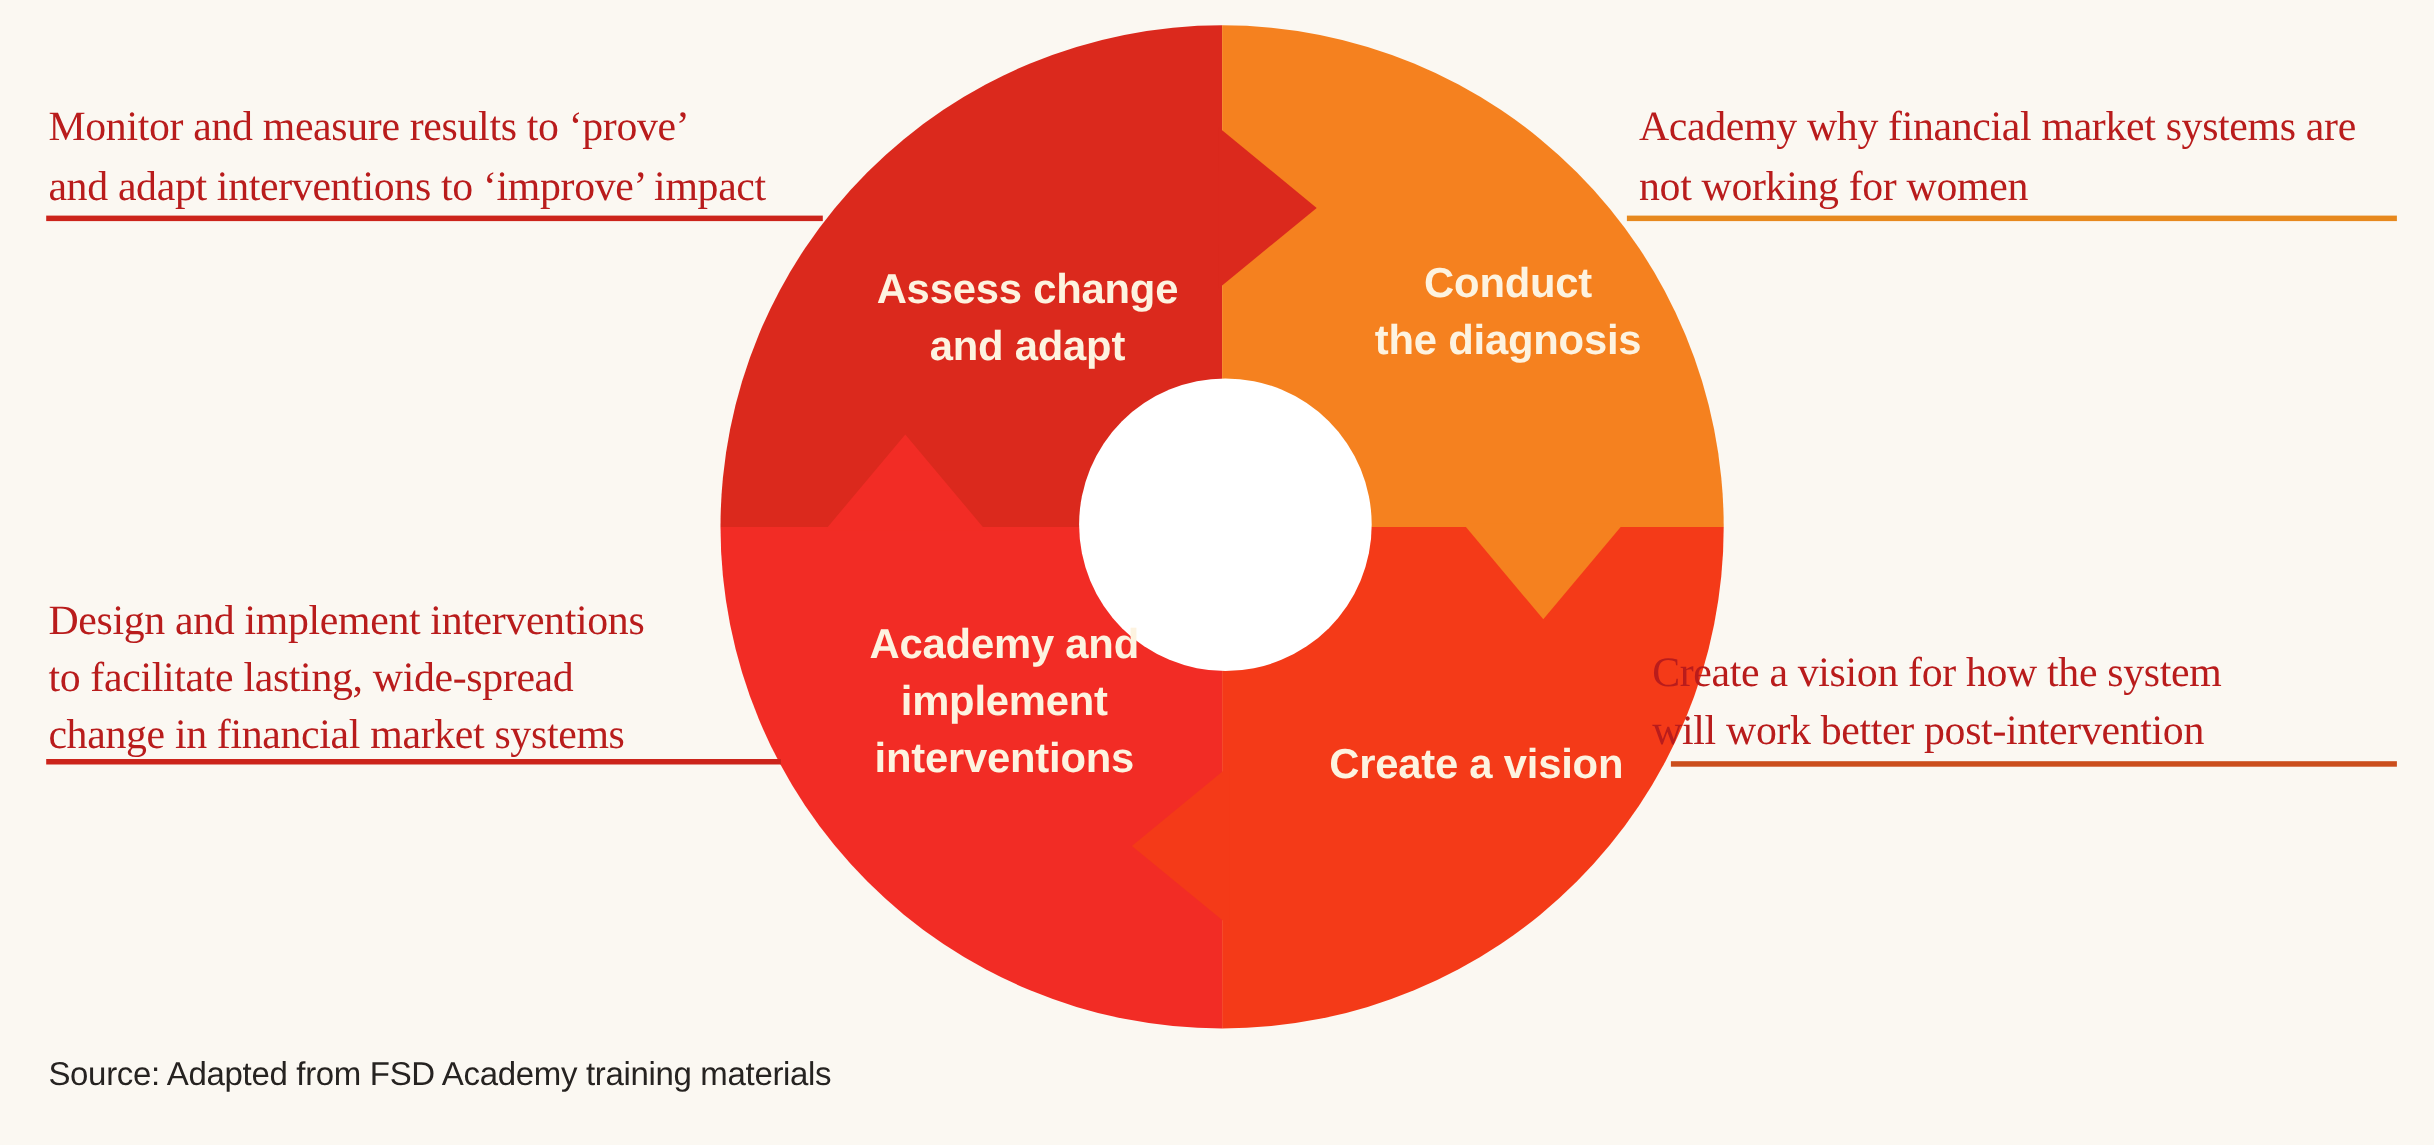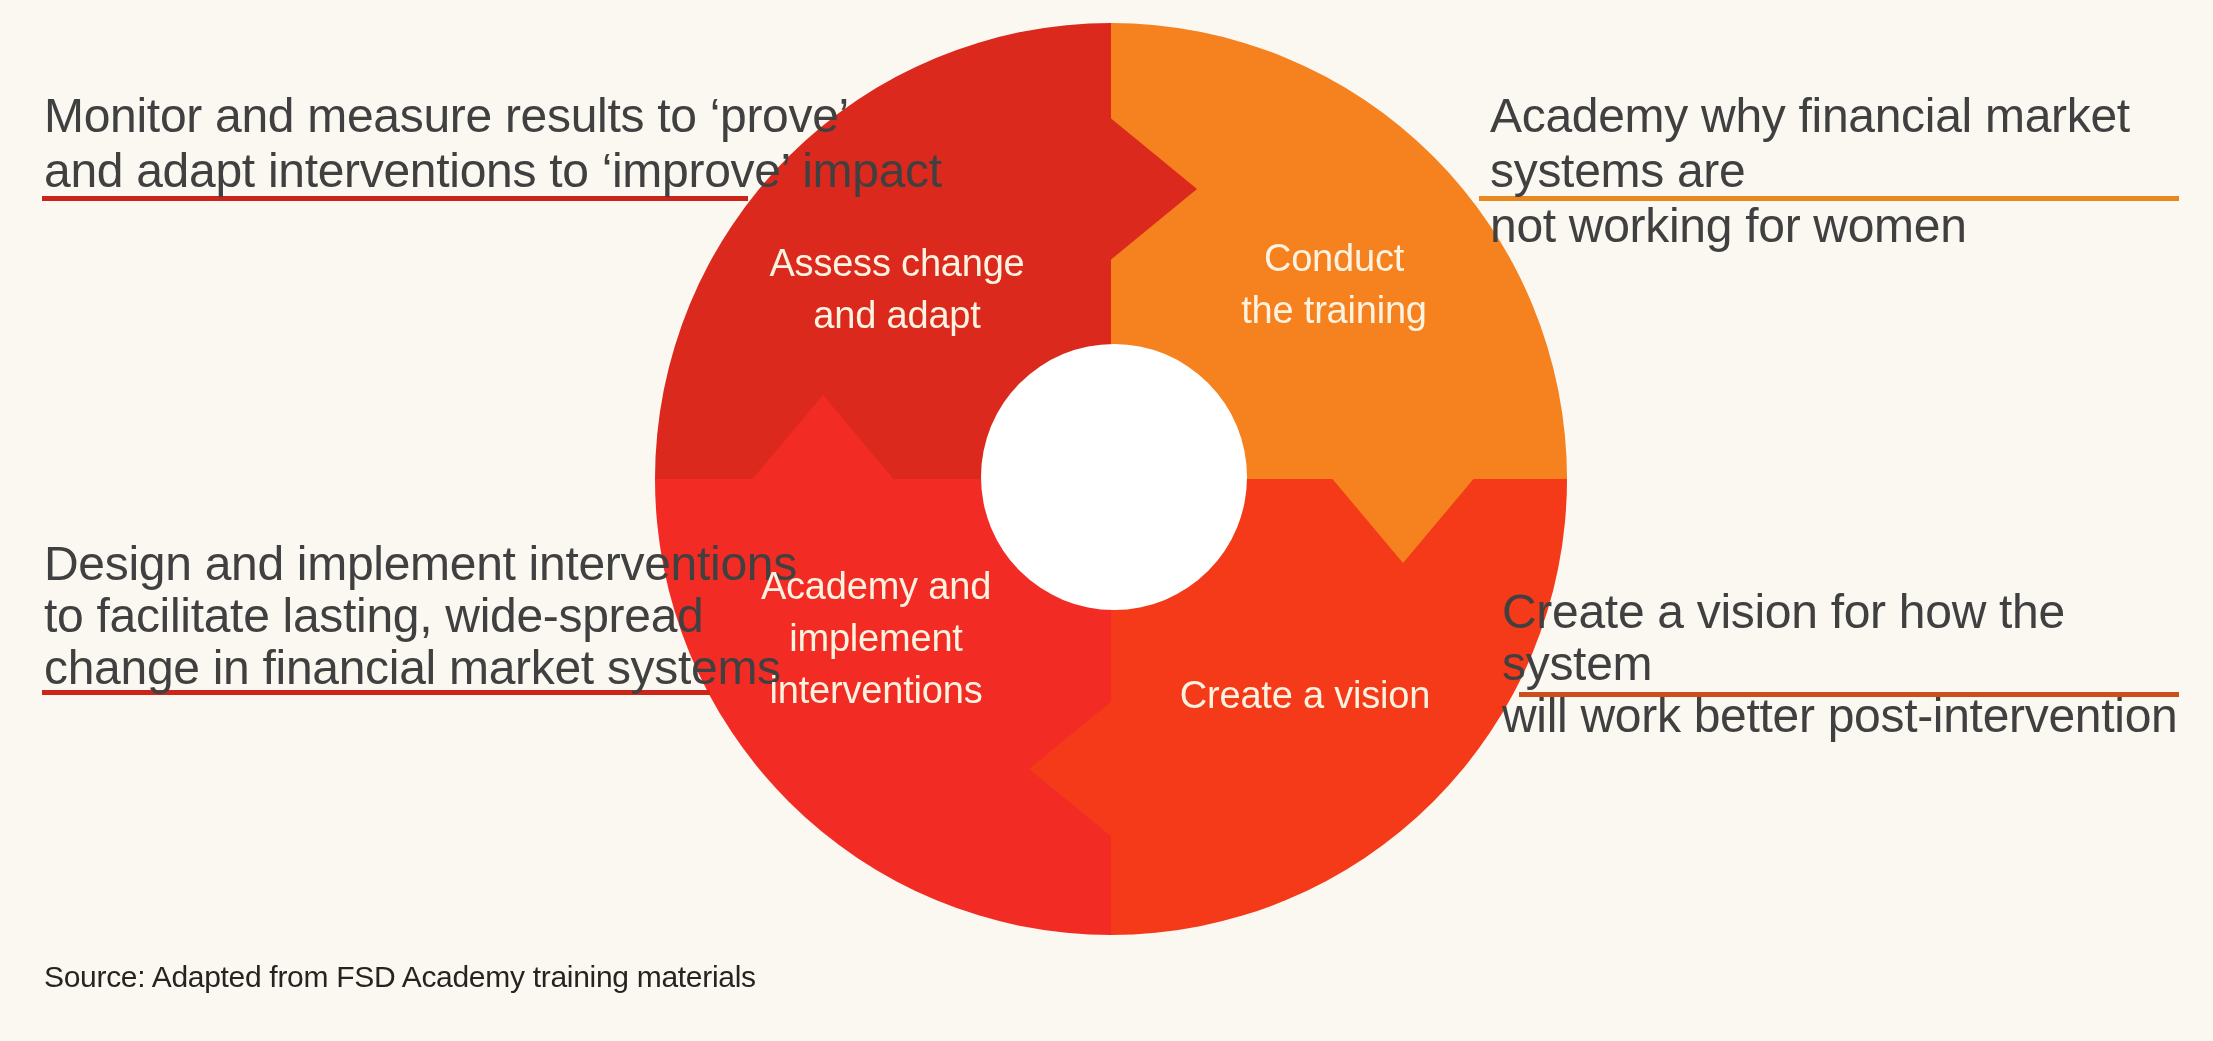--- a/index.html
+++ b/index.html
@@ -14,39 +14,41 @@
     font-family: "Liberation Sans", sans-serif;
     overflow: hidden;
   }
   .diagram-svg {
     position: absolute;
     left: 0;
     top: 0;
   }
   .annotation {
     position: absolute;
-    font-size: 48px;
+    font-size: 38px;
     line-height: 55px;
-    color: #404040;
+    color: #b91c1c;
     letter-spacing: -0.3px;
     white-space: pre-line;
+    font-family: Liberation Serif, serif;
   }
   .annotation.bottom {
     line-height: 52px;
   }
   .segment-label {
     position: absolute;
     transform: translate(-50%, -50%);
     font-size: 38px;
     line-height: 52px;
-    font-weight: normal;
+    font-weight: bold;
     color: #FDF3E0;
     text-align: center;
     white-space: pre-line;
     letter-spacing: -0.2px;
+    margin-left: 37px;
   }
   .source-note {
     position: absolute;
     left: 44px;
     top: 960px;
     font-size: 30px;
     color: #262321;
     letter-spacing: -0.3px;
   }
 </style>
@@ -83,21 +85,21 @@
 to facilitate lasting, wide-spread
 change in financial market systems</div>
 
 <div class="annotation bottom" style="left:1502px; top:586px;">Create a vision for how the system
 will work better post-intervention</div>
 
 <div class="segment-label" style="left:897px; top:289px;">Assess change
 and adapt</div>
 
 <div class="segment-label" style="left:1334px; top:284px;">Conduct
-the training</div>
+the diagnosis</div>
 
 <div class="segment-label" style="left:876px; top:638px;">Academy and
 implement
 interventions</div>
 
 <div class="segment-label" style="left:1305px; top:695px;text-align:right;">Create a vision</div>
 
 <div class="source-note">Source: Adapted from FSD Academy training materials</div>
 
 </body></html>

